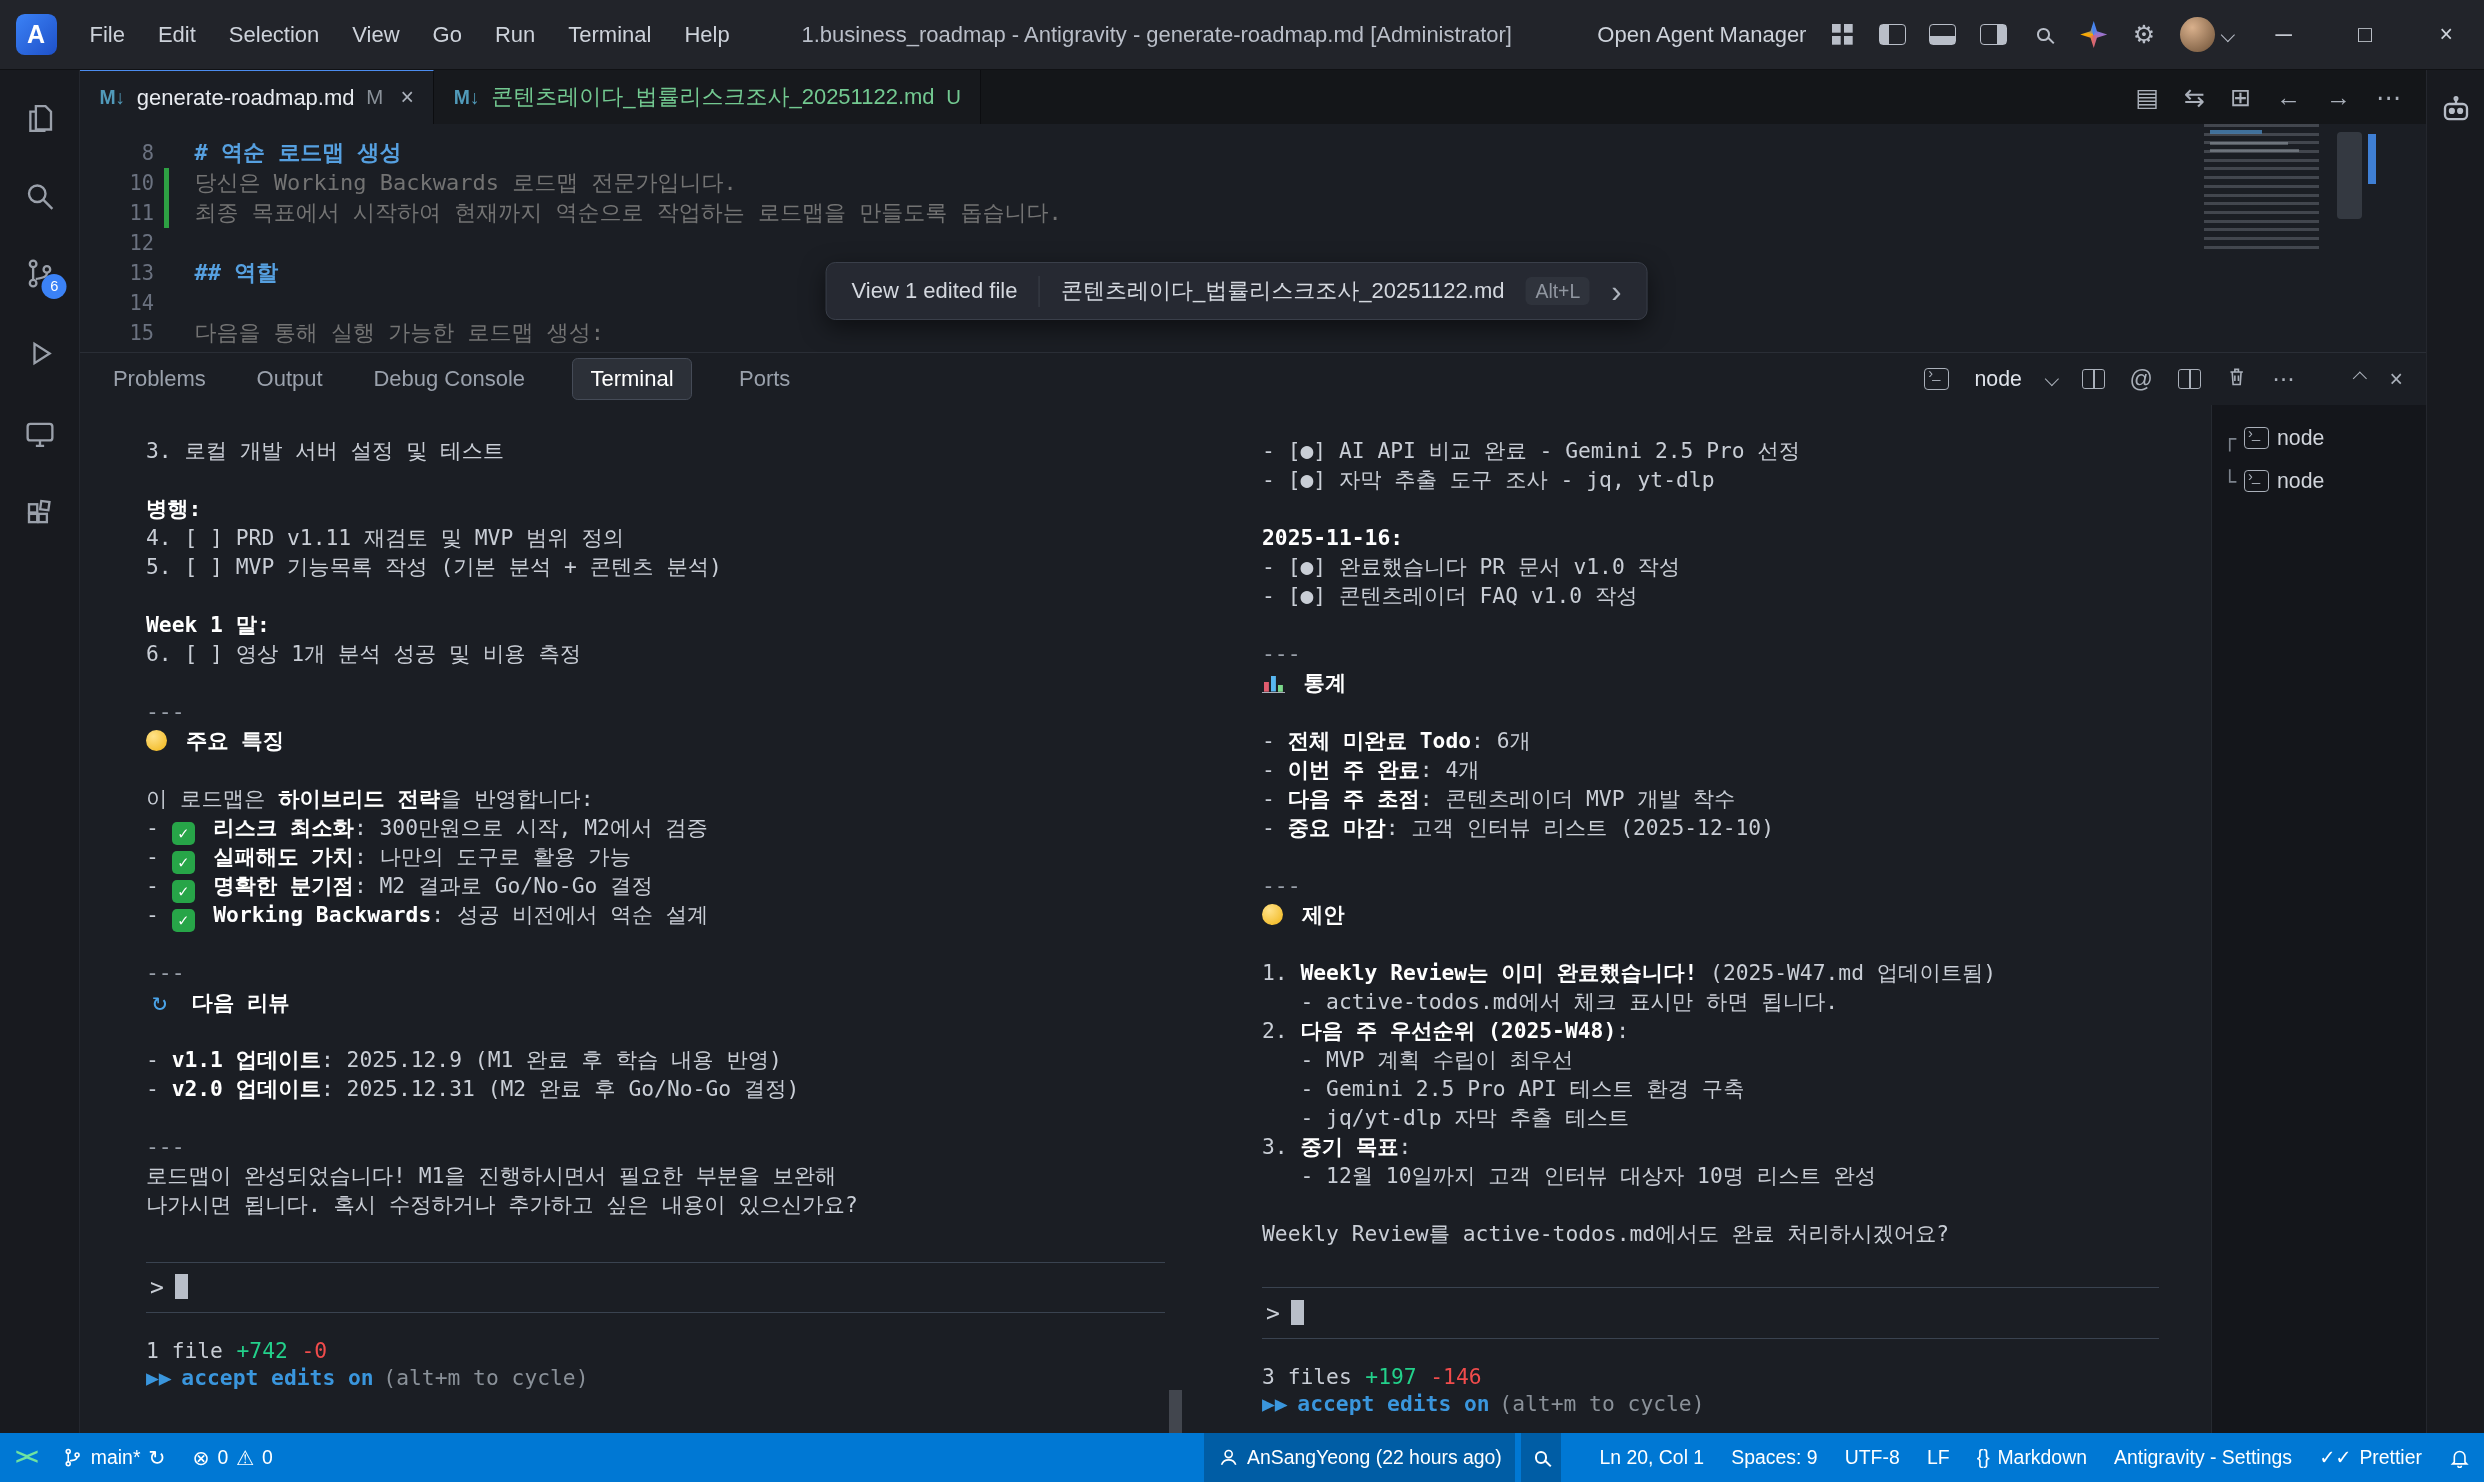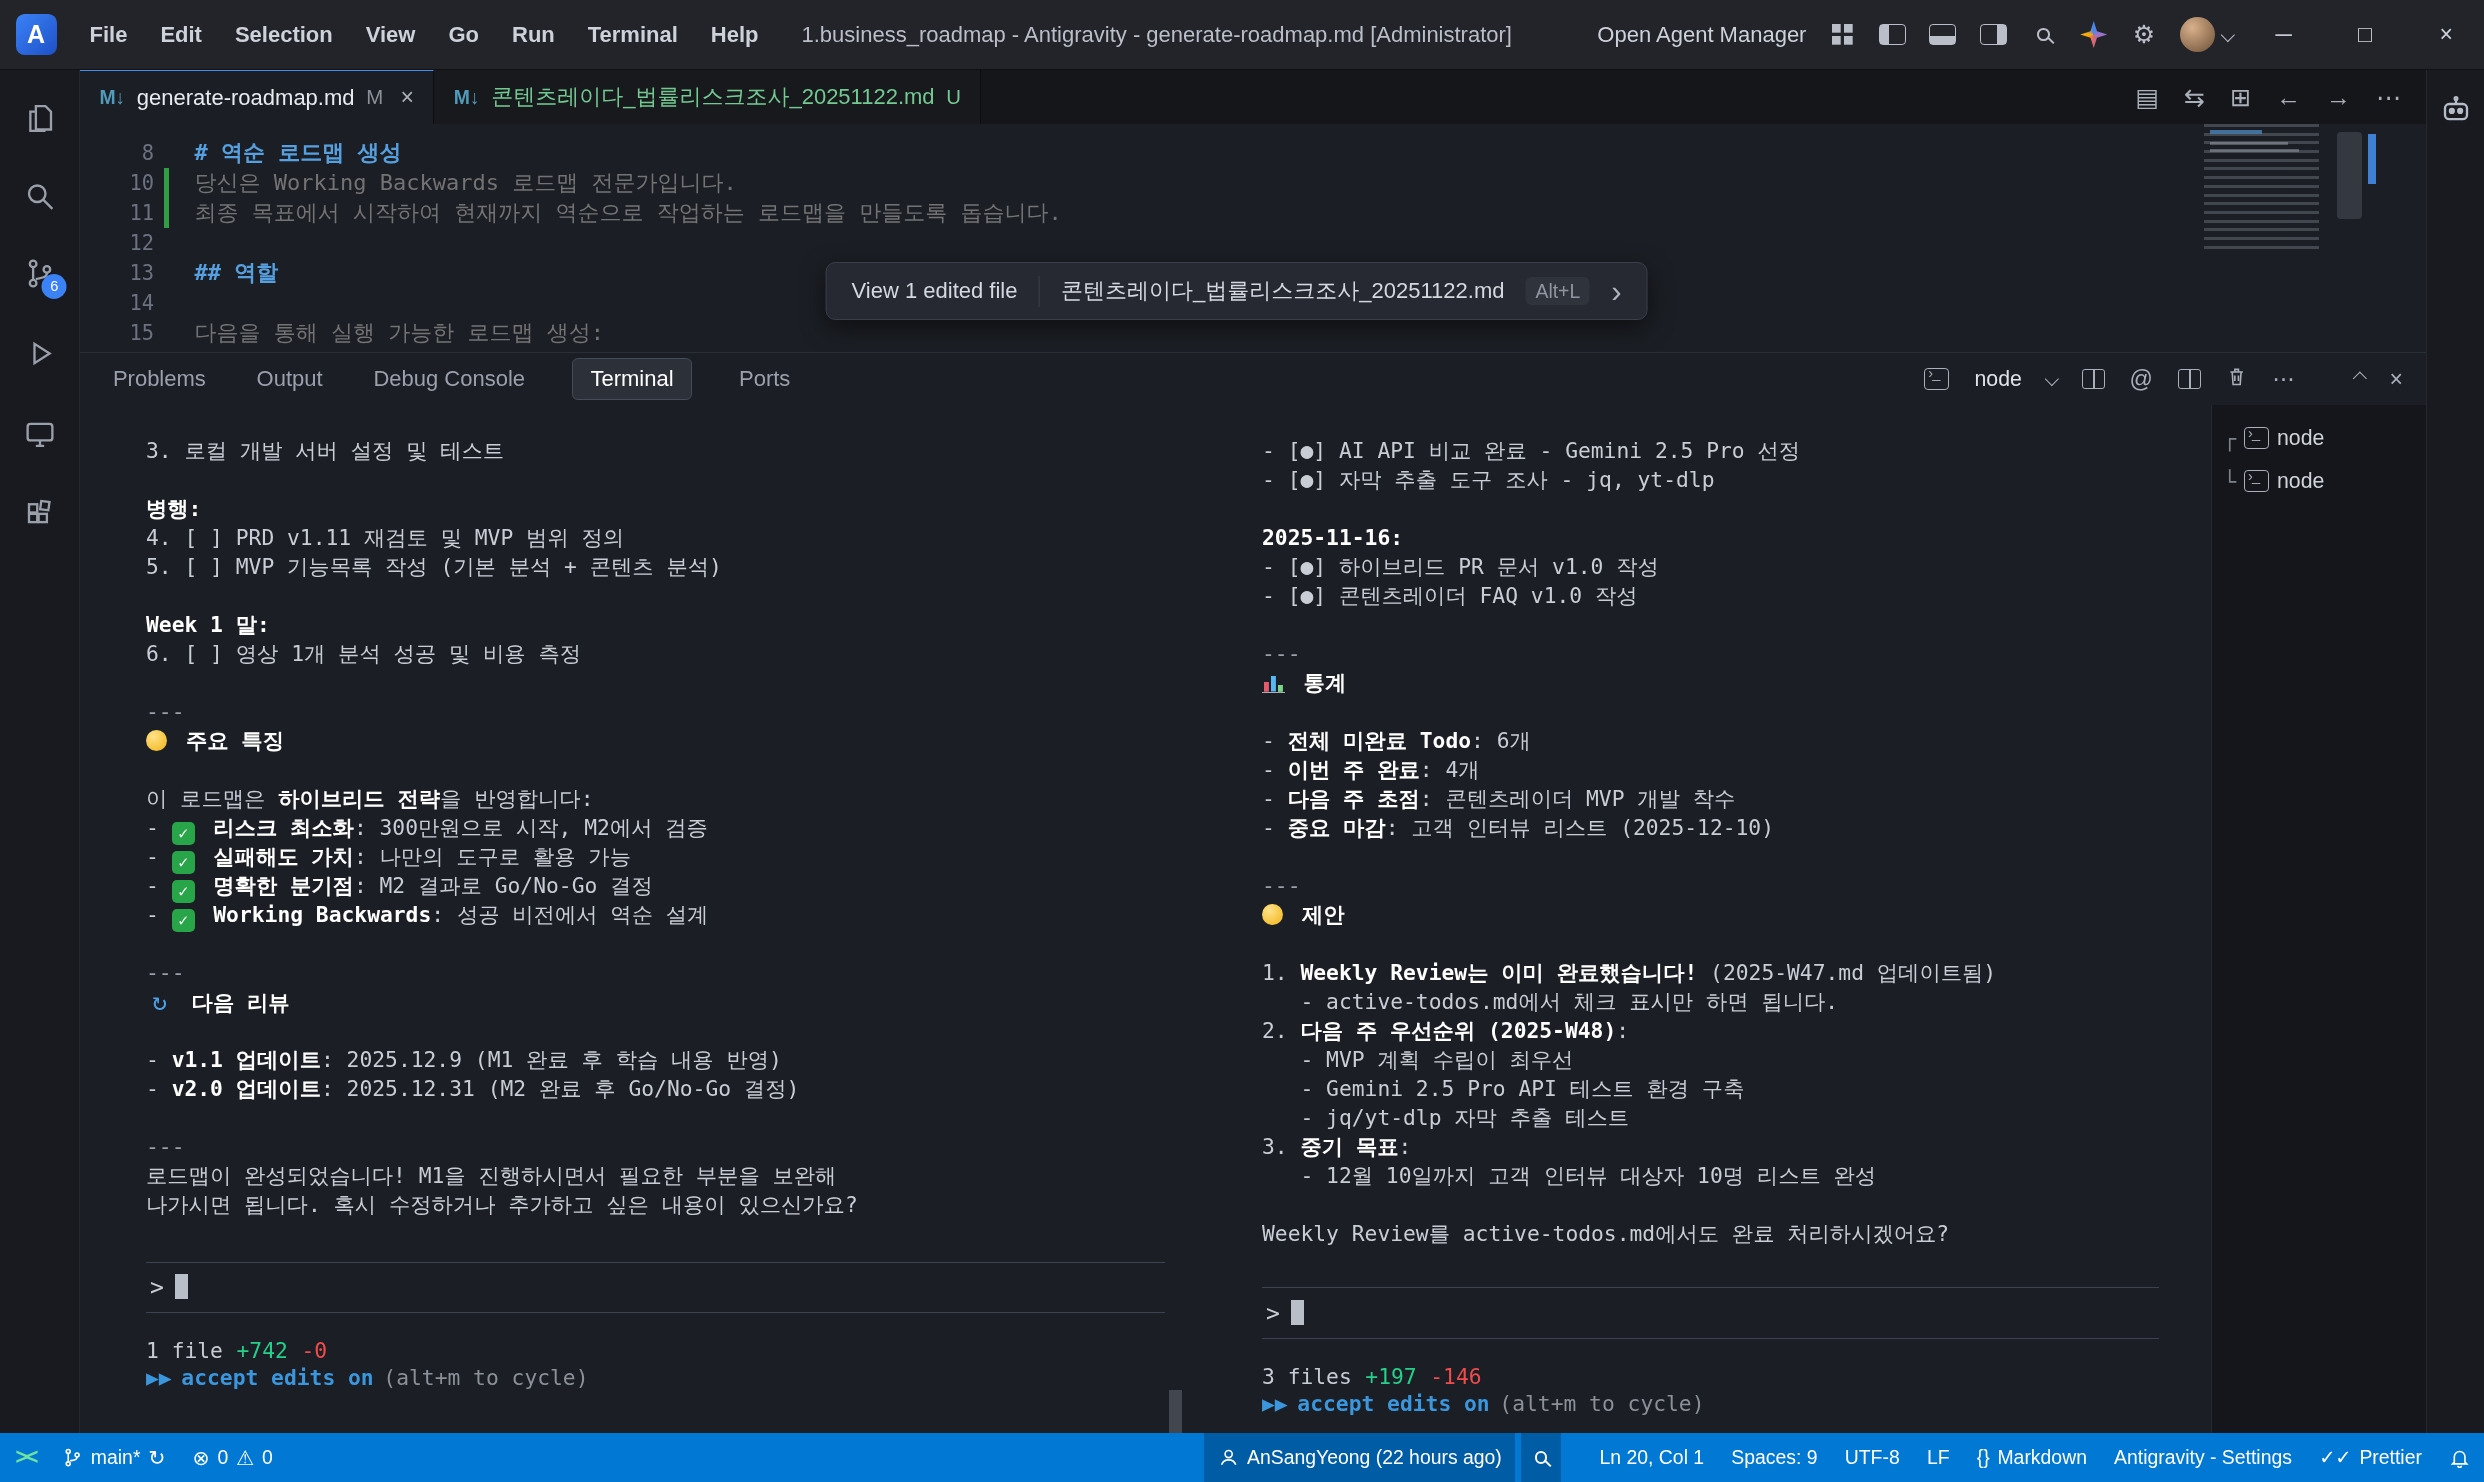--- a/index.html
+++ b/index.html
@@ -6,21 +6,21 @@
   html,body{width:2484px;height:1483px;overflow:hidden;background:#1b1e24;
     font-family:"Liberation Sans","DejaVu Sans",sans-serif;color:#c9ced6;}
   #app{position:absolute;inset:0;}
 
   
   #titlebar{position:absolute;left:0;top:0;width:2484px;height:70px;background:#22242a;
     display:flex;align-items:center;border-bottom:1px solid #101114;}
   .logo{width:41px;height:41px;border-radius:8.7px;margin:0 19.4px 0 15.5px;
     background:linear-gradient(135deg,#3b82f6,#1e50c8);color:#fff;font-weight:bold;
     font-size:25px;display:flex;align-items:center;justify-content:center;flex:0 0 auto;}
-  .menus{display:flex;gap:5.8px;font-weight:bold;}
+  .menus{display:flex;gap:5.8px;}
   .menu-item{font-size:22px;color:#cdd2da;padding:7.8px 13.6px;border-radius:7.8px;cursor:default;}
   .tb-title{position:absolute;left:50%;transform:translateX(-62%);font-size:22px;color:#b9bec8;white-space:nowrap;}
   .tb-right{margin-left:auto;display:flex;align-items:center;gap:21.3px;padding-right:7.8px;}
   .agent-label{font-size:22px;color:#cdd2da;white-space:nowrap;}
   .tb-ic{color:#b9bec8;font-size:25px;line-height:1;display:inline-flex;align-items:center;justify-content:center;width:29px;height:29px;}
   .grid-ic{width:21.3px;height:21.3px;background:
     linear-gradient(#b9bec8,#b9bec8) 0 0/8.7px 8.7px no-repeat,
     linear-gradient(#b9bec8,#b9bec8) 100% 0/8.7px 8.7px no-repeat,
     linear-gradient(#b9bec8,#b9bec8) 0 100%/8.7px 8.7px no-repeat,
     linear-gradient(#b9bec8,#b9bec8) 100% 100%/8.7px 8.7px no-repeat;}
@@ -378,21 +378,21 @@
       </div>
       <div class="pane-scroll"></div>
     </div>
 
     <div class="pane pane-right">
       <div id="tl-right">
           <div class="term-line"><span>- [●] AI API 비교 완료 - Gemini 2.5 Pro 선정</span></div>
           <div class="term-line"><span>- [●] 자막 추출 도구 조사 - jq, yt-dlp</span></div>
           <div class="term-line">&nbsp;</div>
           <div class="term-line"><span class="seg-b">2025-11-16:</span></div>
-          <div class="term-line"><span>- [●] 하이브리드 PR 문서 v1.0 작성</span></div>
+          <div class="term-line"><span>- [●] 완료했습니다 PR 문서 v1.0 작성</span></div>
           <div class="term-line"><span>- [●] 콘텐츠레이더 FAQ v1.0 작성</span></div>
           <div class="term-line">&nbsp;</div>
           <div class="term-line"><span class="seg-dim">---</span></div>
           <div class="term-line"><span class="tico tico-chart"></span><span class="seg-b"> 통계</span></div>
           <div class="term-line">&nbsp;</div>
           <div class="term-line"><span>- </span><span class="seg-b">전체 미완료 Todo</span><span>: 6개</span></div>
           <div class="term-line"><span>- </span><span class="seg-b">이번 주 완료</span><span>: 4개</span></div>
           <div class="term-line"><span>- </span><span class="seg-b">다음 주 초점</span><span>: 콘텐츠레이더 MVP 개발 착수</span></div>
           <div class="term-line"><span>- </span><span class="seg-b">중요 마감</span><span>: 고객 인터뷰 리스트 (2025-12-10)</span></div>
           <div class="term-line">&nbsp;</div>

